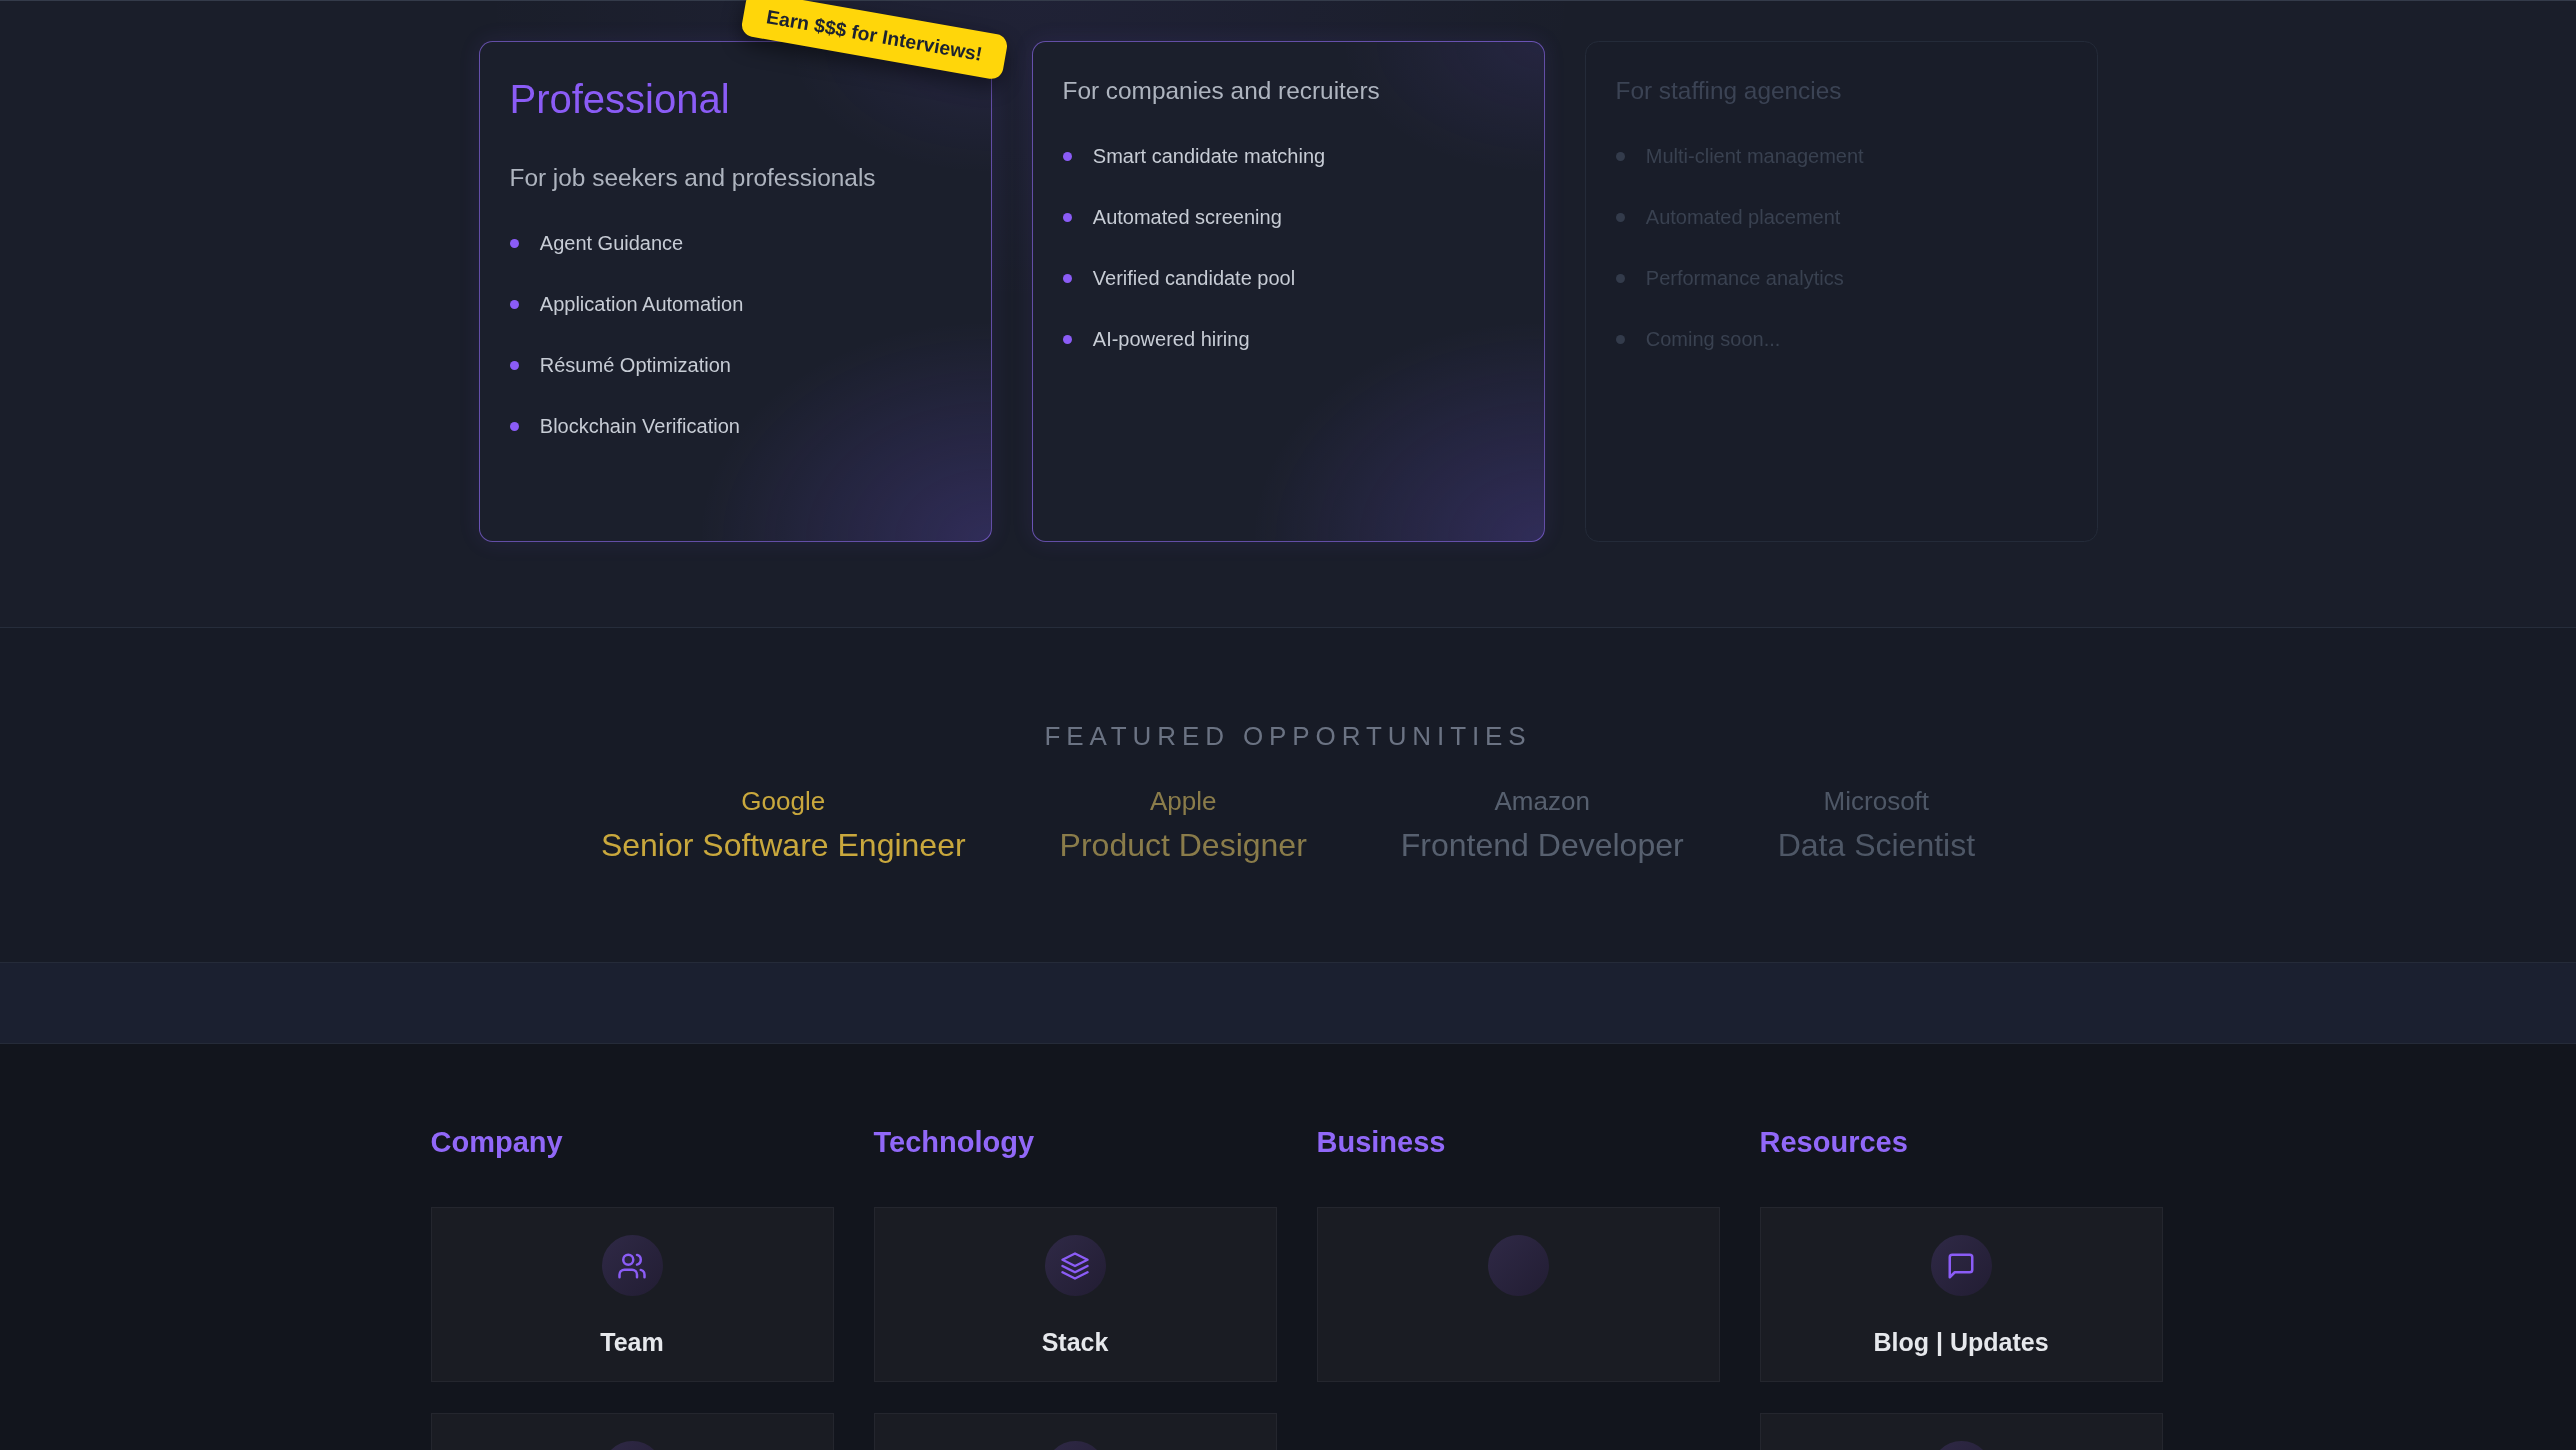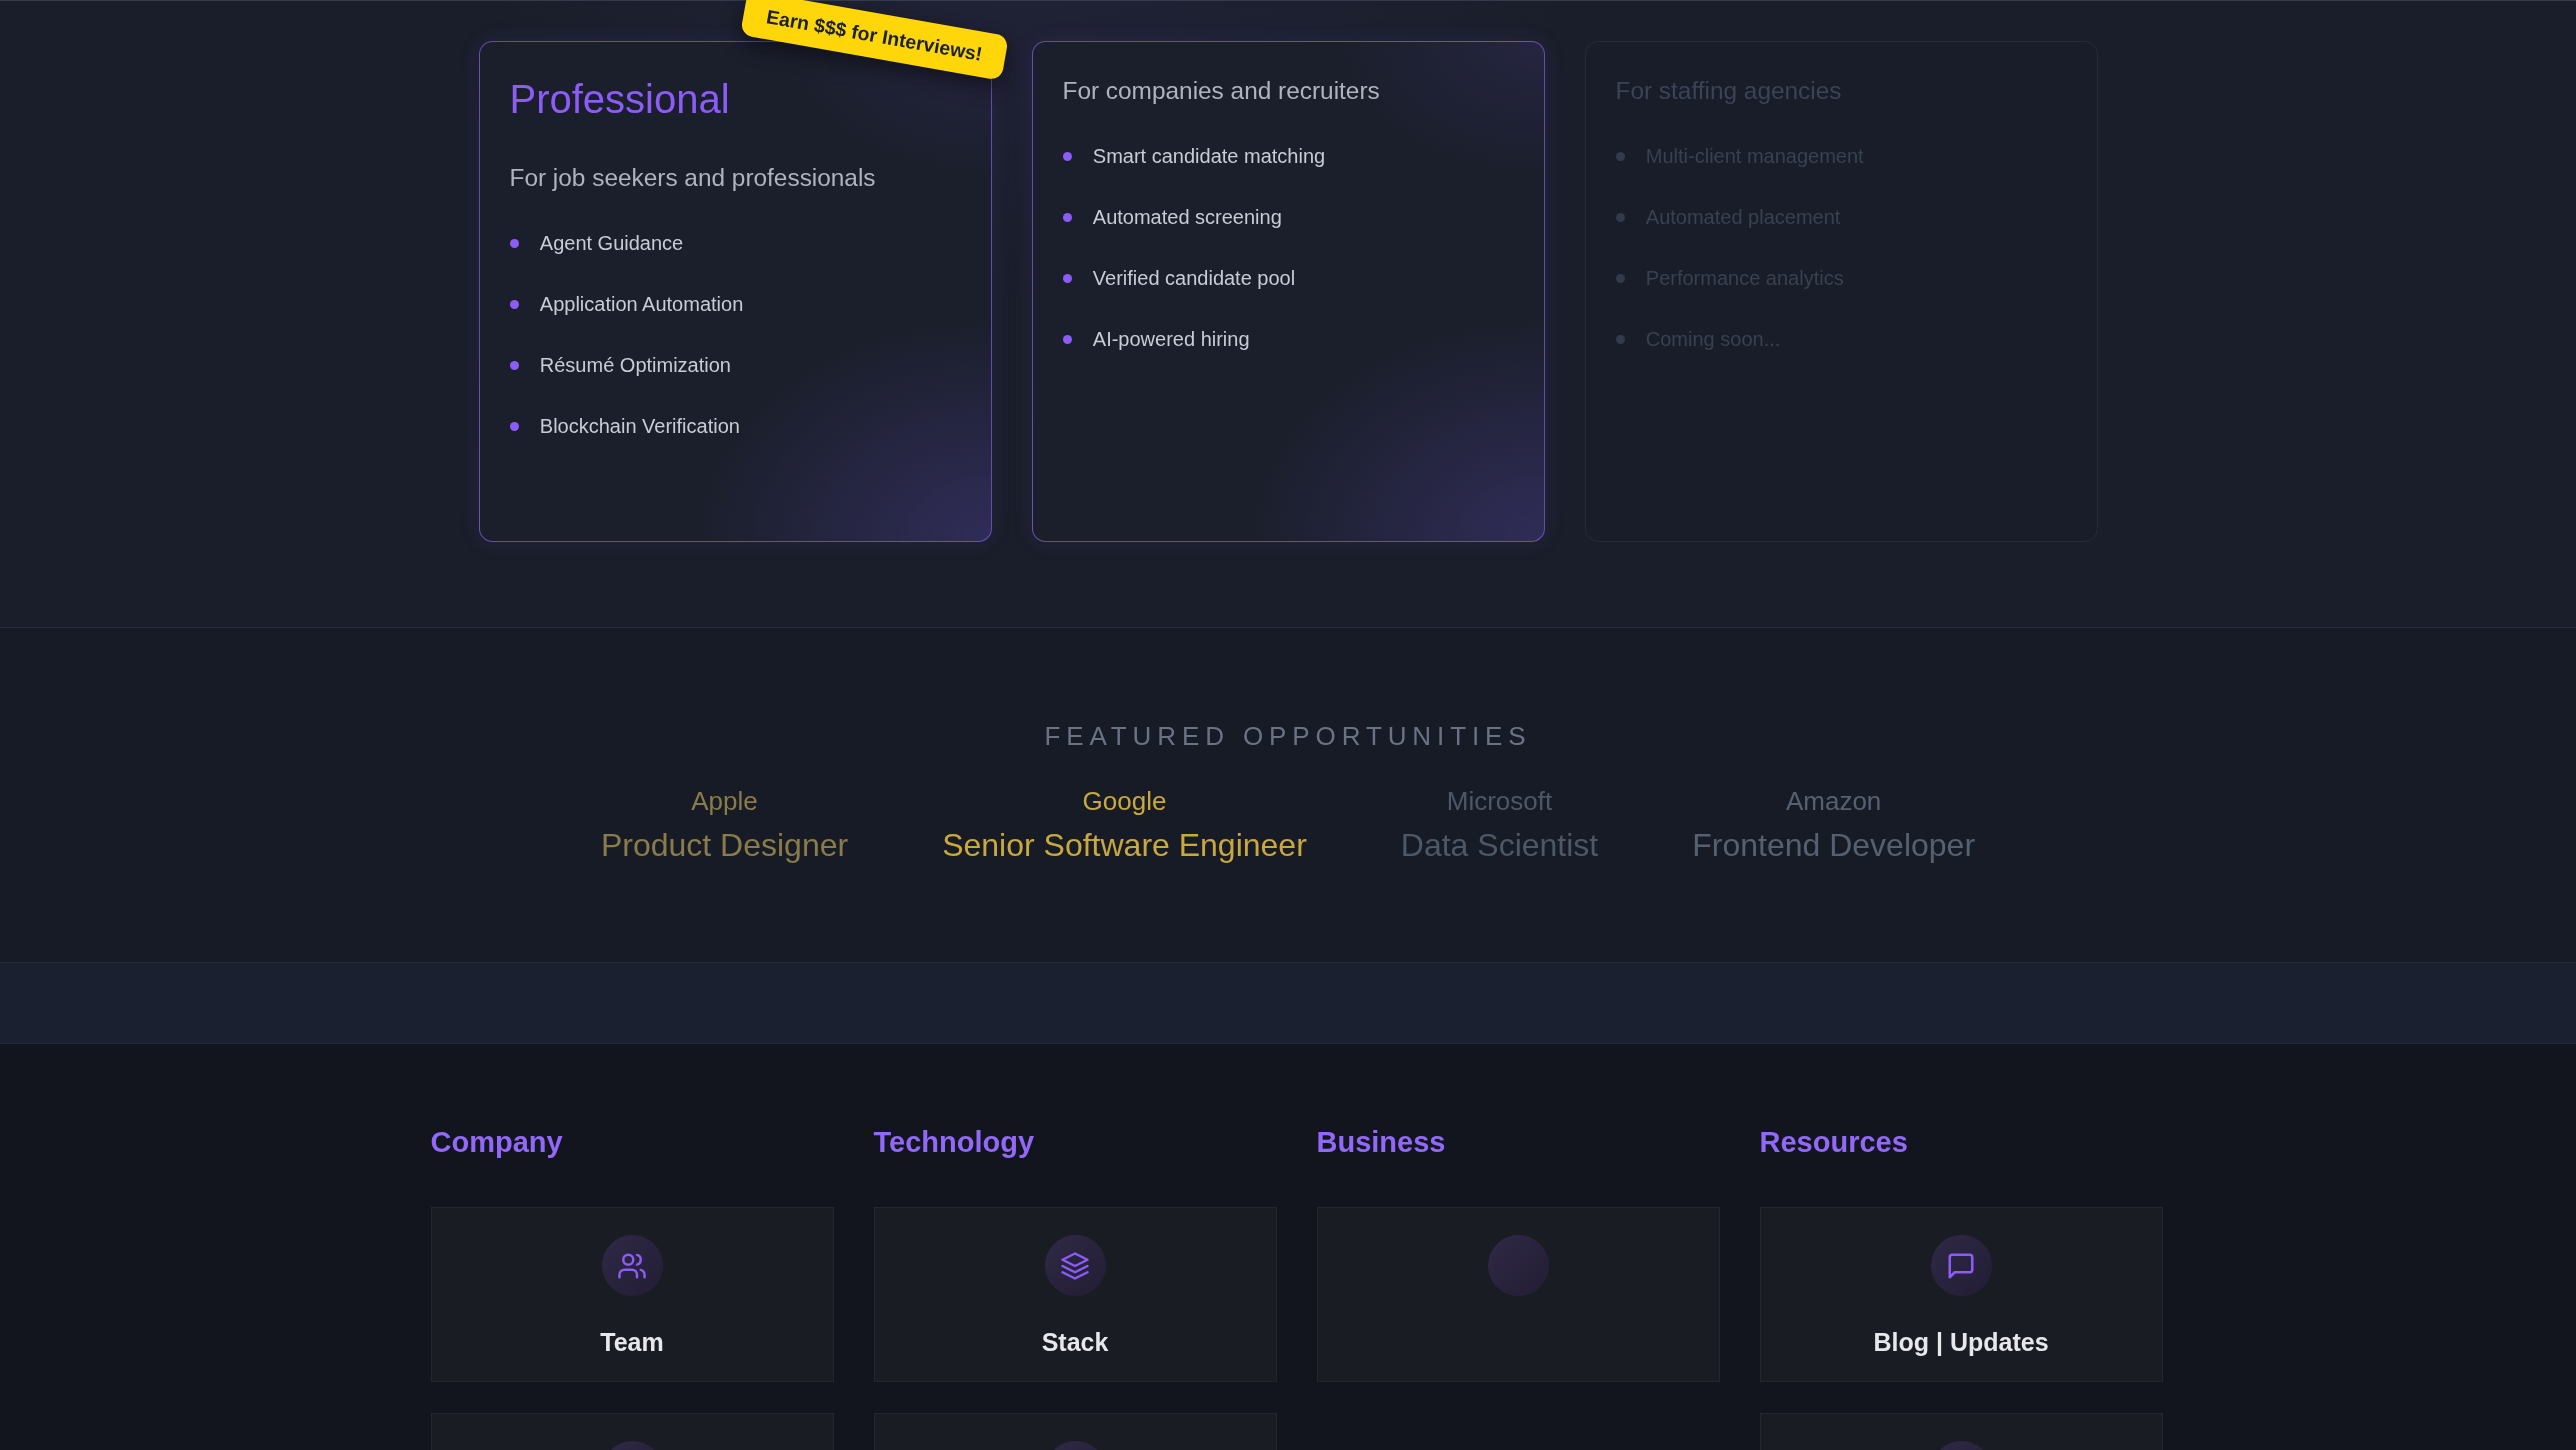--- a/index.html
+++ b/index.html
@@ -209,35 +209,35 @@
           <span>Coming soon...</span>
         </div>
     </div>
 
   </div>
 </section>
 
 <section class="featured-section">
   <div class="featured-title">FEATURED OPPORTUNITIES</div>
   <div class="featured-row">
+    <div class="featured-item" style="color: rgb(201, 168, 61);">
+      <div class="company">Google</div>
+      <div class="role">Senior Software Engineer</div>
+    </div>
     <div class="featured-item" style="color: rgb(138, 124, 74);">
       <div class="company">Apple</div>
       <div class="role">Product Designer</div>
     </div>
-    <div class="featured-item" style="color: rgb(201, 168, 61);">
-      <div class="company">Google</div>
-      <div class="role">Senior Software Engineer</div>
+    <div class="featured-item" style="color: rgb(87, 96, 111);">
+      <div class="company">Amazon</div>
+      <div class="role">Frontend Developer</div>
     </div>
     <div class="featured-item" style="color: rgb(78, 87, 102);">
       <div class="company">Microsoft</div>
       <div class="role">Data Scientist</div>
-    </div>
-    <div class="featured-item" style="color: rgb(87, 96, 111);">
-      <div class="company">Amazon</div>
-      <div class="role">Frontend Developer</div>
     </div>
   </div>
 </section>
 
 <div class="section-band"></div>
 
 <footer class="footer">
   <div class="footer-grid">
 
     <div class="footer-col">

